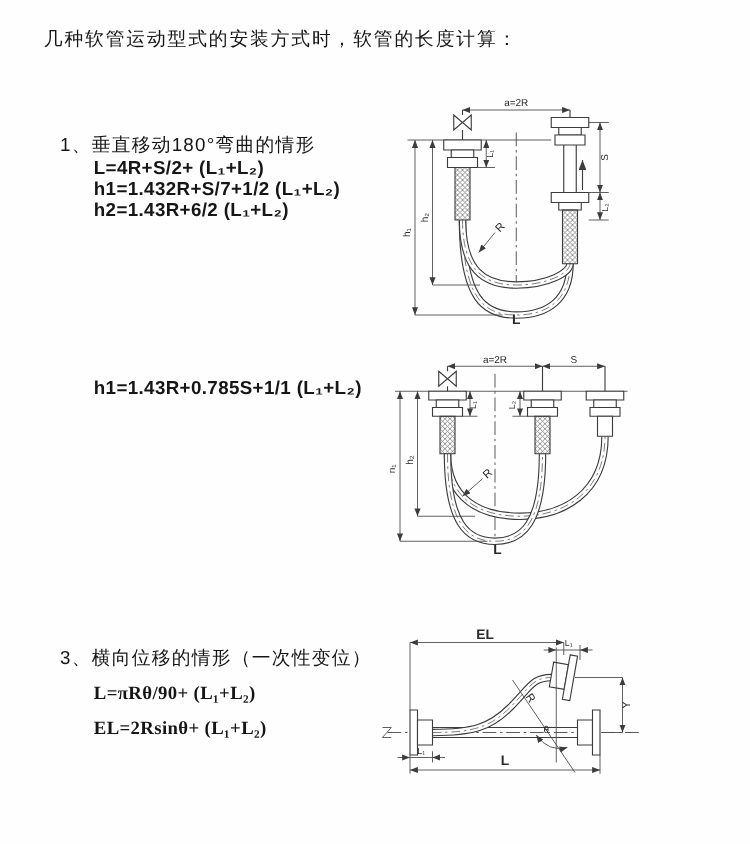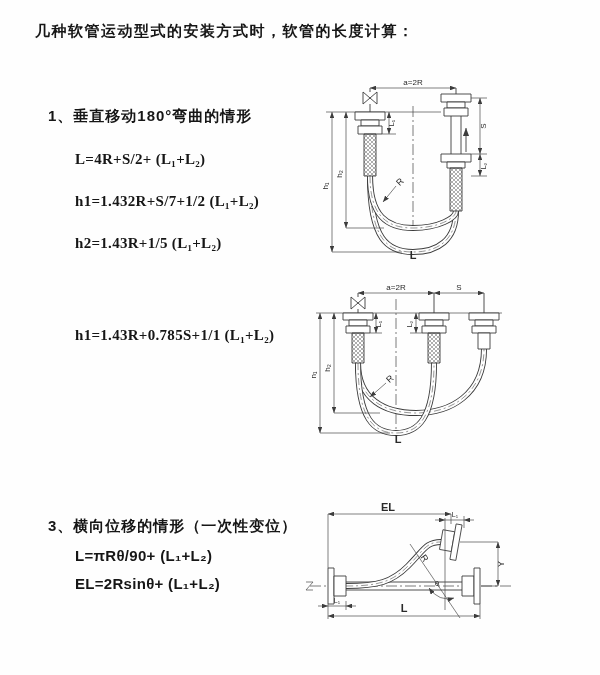--- a/index.html
+++ b/index.html
@@ -2,31 +2,31 @@
 <html><head>
 <meta charset="utf-8">
 <style>
   html,body{margin:0;padding:0;}
   body{
     width:600px;height:675px;position:relative;background:#fefefe;
     font-family:"Liberation Sans","DejaVu Sans",sans-serif;color:#161616;
     overflow:hidden;
   }
   .title{
-    position:absolute;left:35px;top:22px;font-size:15px;font-weight:bold;
+    position:absolute;left:35px;top:22px;font-size:15px;font-weight:normal;
     letter-spacing:1.5px;white-space:nowrap;
   }
   .section{position:absolute;left:48px;}
-  .section .heading{font-size:15px;font-weight:bold;letter-spacing:1px;white-space:nowrap;}
+  .section .heading{font-size:15px;font-weight:normal;letter-spacing:1px;white-space:nowrap;}
   .section .formula{
     font-size:15px;font-weight:bold;margin-left:27px;white-space:nowrap;letter-spacing:.3px;
   }
   #sec1{top:107px}#sec2{top:302px}#sec3{top:517px}
-  #sec1 .formula,#sec2 .formula{margin-top:25px;font-family:Liberation Serif, serif;}
-  #sec3 .formula{margin-top:11px;}
+  #sec1 .formula,#sec2 .formula{margin-top:0;}
+  #sec3 .formula{margin-top:11px;font-family:Liberation Serif, serif;}
   .diag{position:absolute;}
   #d1{left:322px;top:76px;}
   #d2{left:312px;top:283px;}
   #d3{left:298px;top:498px;}
   svg{display:block;}
   svg line,svg path,svg rect,svg polygon,svg polyline{vector-effect:non-scaling-stroke;}
   .ln{stroke:#3c3c3c;stroke-width:.9;fill:none;}
   .thin{stroke:#4a4a4a;stroke-width:.7;fill:none;}
   .cl{stroke:#5a5a5a;stroke-width:.8;fill:none;stroke-dasharray:11 3 2 3;}
   .fit{fill:#fff;stroke:#3c3c3c;stroke-width:.9;}
@@ -39,21 +39,21 @@
 </style>
 </head>
 <body>
 
 <div class="title">几种软管运动型式的安装方式时，软管的长度计算：</div>
 
 <div class="section" id="sec1">
   <div class="heading">1、垂直移动180°弯曲的情形</div>
   <div class="formula">L=4R+S/2+ (L₁+L₂)</div>
   <div class="formula">h1=1.432R+S/7+1/2 (L₁+L₂)</div>
-  <div class="formula">h2=1.43R+1/5 (L₁+L₂)</div>
+  <div class="formula">h2=1.43R+6/2 (L₁+L₂)</div>
 </div>
 
 <div class="section" id="sec2">
   <div class="formula">h1=1.43R+0.785S+1/1 (L₁+L₂)</div>
 </div>
 
 <div class="section" id="sec3">
   <div class="heading">3、横向位移的情形（一次性变位）</div>
   <div class="formula">L=πRθ/90+ (L₁+L₂)</div>
   <div class="formula">EL=2Rsinθ+ (L₁+L₂)</div>

